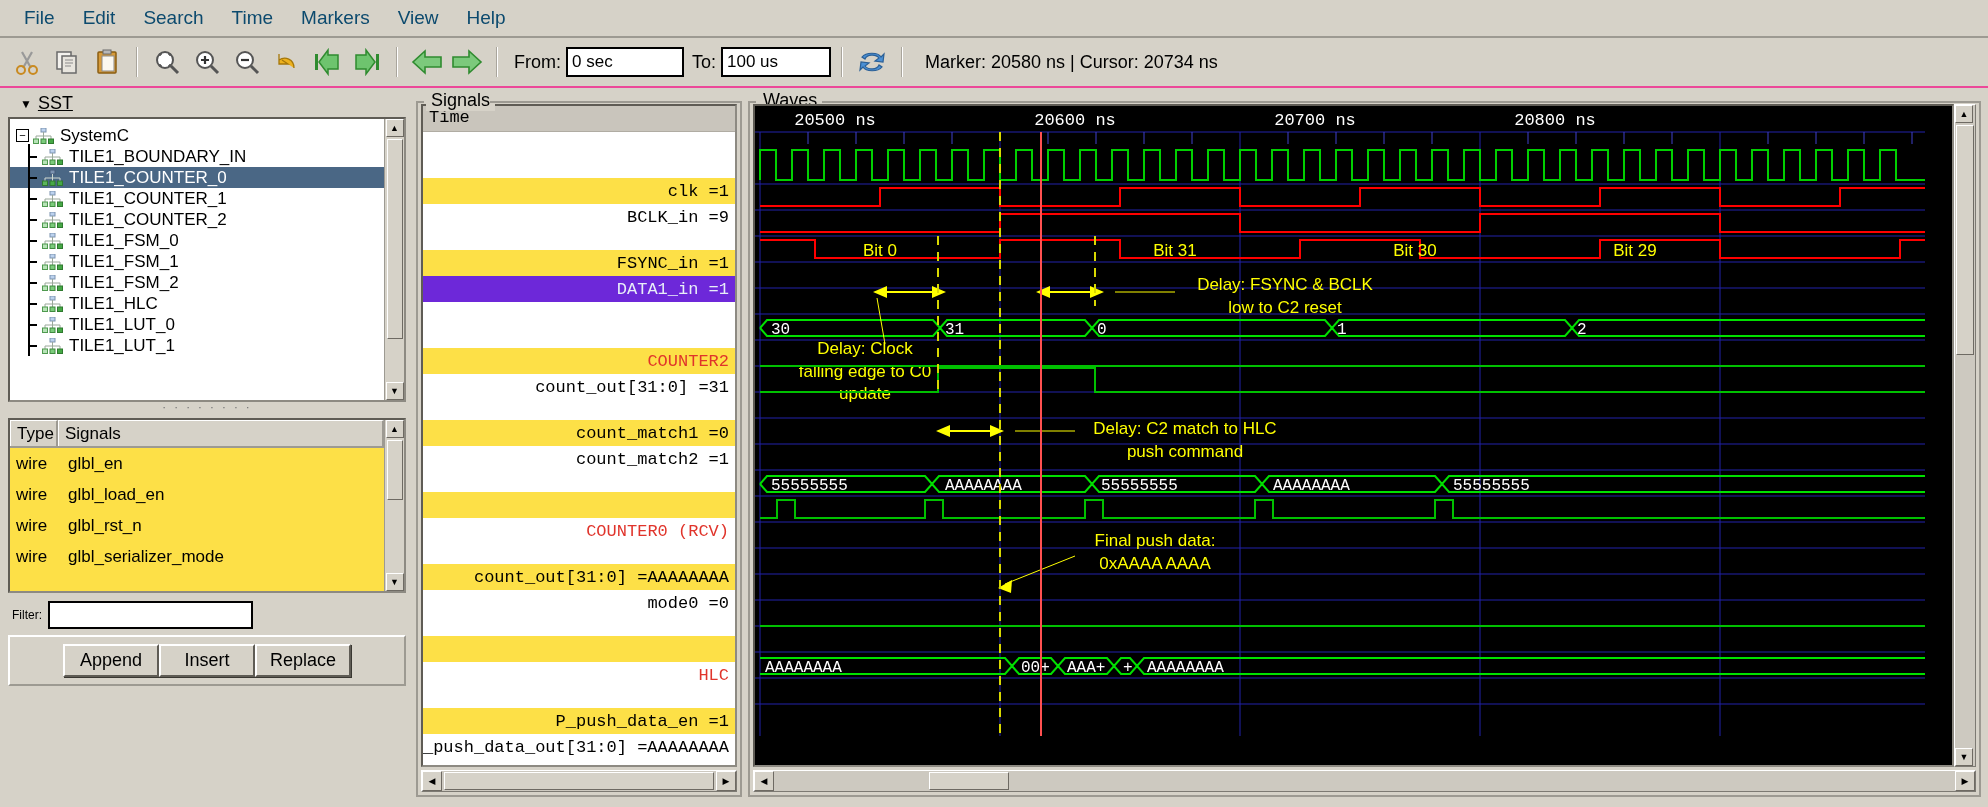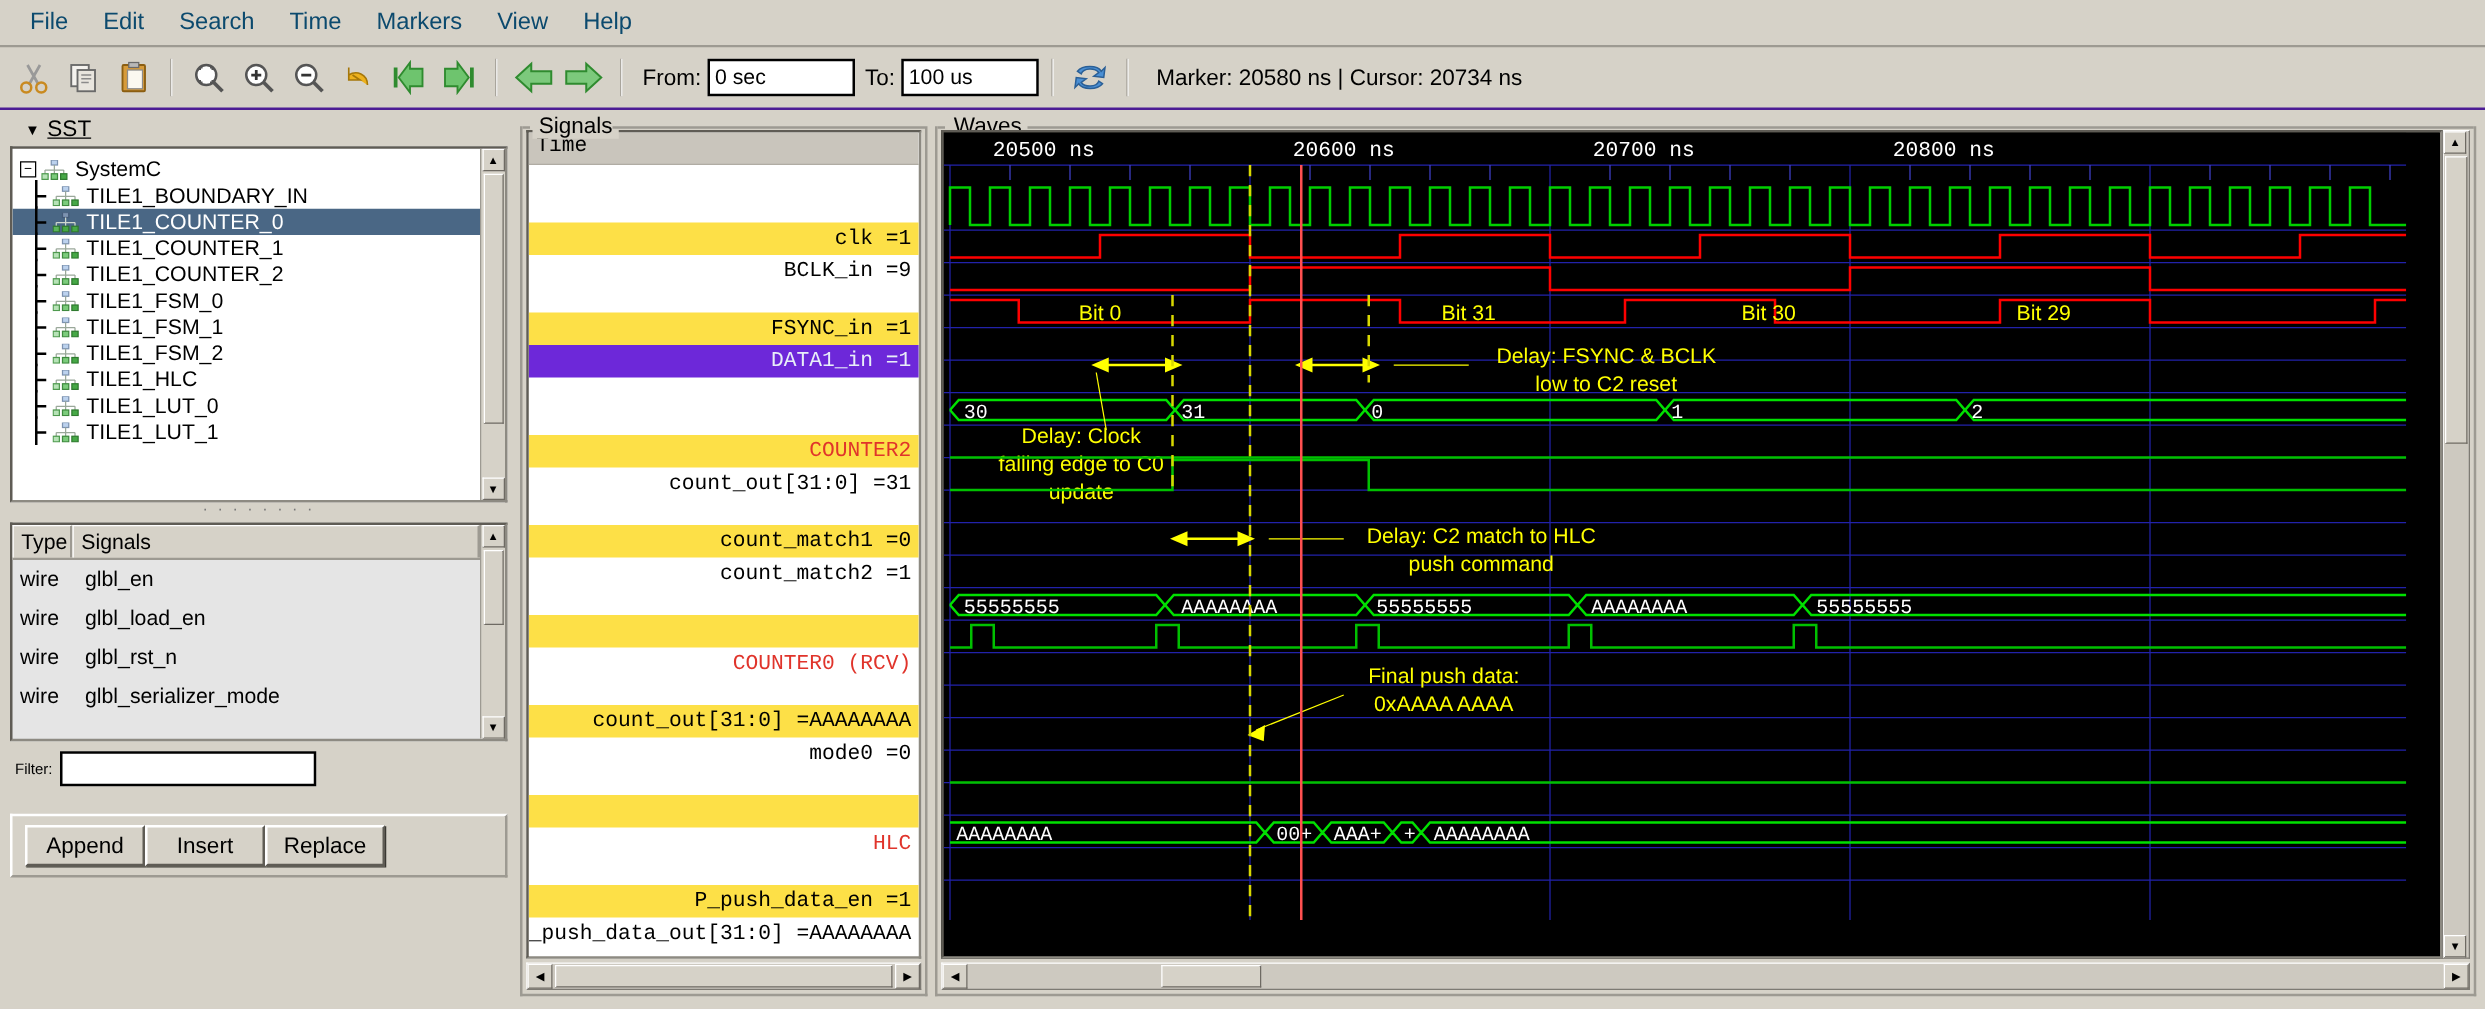--- a/index.html
+++ b/index.html
@@ -24,21 +24,21 @@
   .menu-item {
     padding: 4px 12px; font-size: 19px; color: #0c4a6e;
     cursor: default; border-radius: 2px;
   }
 
   
   .toolbar {
     height: 50px; display: flex; align-items: center;
     padding: 0 8px; gap: 2px;
     background: #d6d2c8;
-    border-bottom: 2px solid #4c1d95;
+    border-bottom: 2px solid #ec4899;
   }
   .tb-btn {
     width: 38px; height: 38px;
     display: flex; align-items: center; justify-content: center;
   }
   .tb-sep { width: 2px; height: 30px; background: #a9a59c; margin: 0 8px;
             border-right: 1px solid #ffffff; }
   .tb-label { font-size: 18px; padding: 0 3px 0 6px; }
   .tb-input {
     height: 30px; border: 2px solid #000; background: #fff;
@@ -95,21 +95,21 @@
     width: 18px; height: 18px; background: #d6d2c8;
     border: 1px solid #fff; border-right-color:#6e6a63; border-bottom-color:#6e6a63;
     display:flex; align-items:center; justify-content:center; font-size: 9px;
   }
   .sc-thumb { width: 16px; background: #d6d2c8; border: 1px solid #fff;
     border-right-color:#6e6a63; border-bottom-color:#6e6a63; margin: 2px 0; }
 
   .grip { text-align:center; color:#777; font-size: 13px; letter-spacing:2px; height: 16px; line-height: 10px; }
 
   .sig-box {
-    flex: 0 0 175px; background: #e5e5e5;
+    flex: 0 0 175px; background: #fde047;
     border: 2px solid #8d8a82; border-top-color:#5f5c55; border-left-color:#5f5c55;
     display: flex; overflow: hidden; margin: 0 2px;
   }
   .sig-inner { flex: 1; display:flex; flex-direction:column; }
   .sig-head { display: flex; height: 28px; background: #d6d2c8;
               border-bottom: 2px solid #9d9a92; align-items: stretch; }
   .sig-head > div {
     font-size: 17px; padding: 3px 6px;
     background: #d6d2c8;
     border-right: 2px solid #9d9a92;
@@ -121,22 +121,22 @@
   .sig-row .c-type { width: 54px; padding-left: 6px; }
   .sig-row .c-sig { padding-left: 4px; }
 
   .filter-row { display: flex; align-items: center; padding: 8px 4px 6px 6px; gap: 6px; }
   .filter-label { font-size: 12px; }
   .filter-input {
     width: 205px; height: 28px; border: 2px solid #000; background: #fff;
     font-family: "Liberation Sans", sans-serif; font-size: 16px; padding: 0 4px; outline: none;
   }
   .btn-row {
-    display: flex; justify-content: flex-start; align-items: center;
-    padding: 7px 10px; margin: 16px 2px;
+    display: flex; justify-content: center; align-items: center;
+    padding: 7px 10px; margin: 0 2px;
     border: 2px solid #fff; border-right-color:#9d9a92; border-bottom-color:#9d9a92;
   }
   .btn {
     min-width: 96px; height: 33px; font-size: 18px;
     background: #d6d2c8; color: #000;
     border: 2px solid #fff; border-right-color:#5f5c55; border-bottom-color:#5f5c55;
     display:flex; align-items:center; justify-content:center; cursor: default;
     box-shadow: 1px 1px 0 #3a3832;
   }
 

